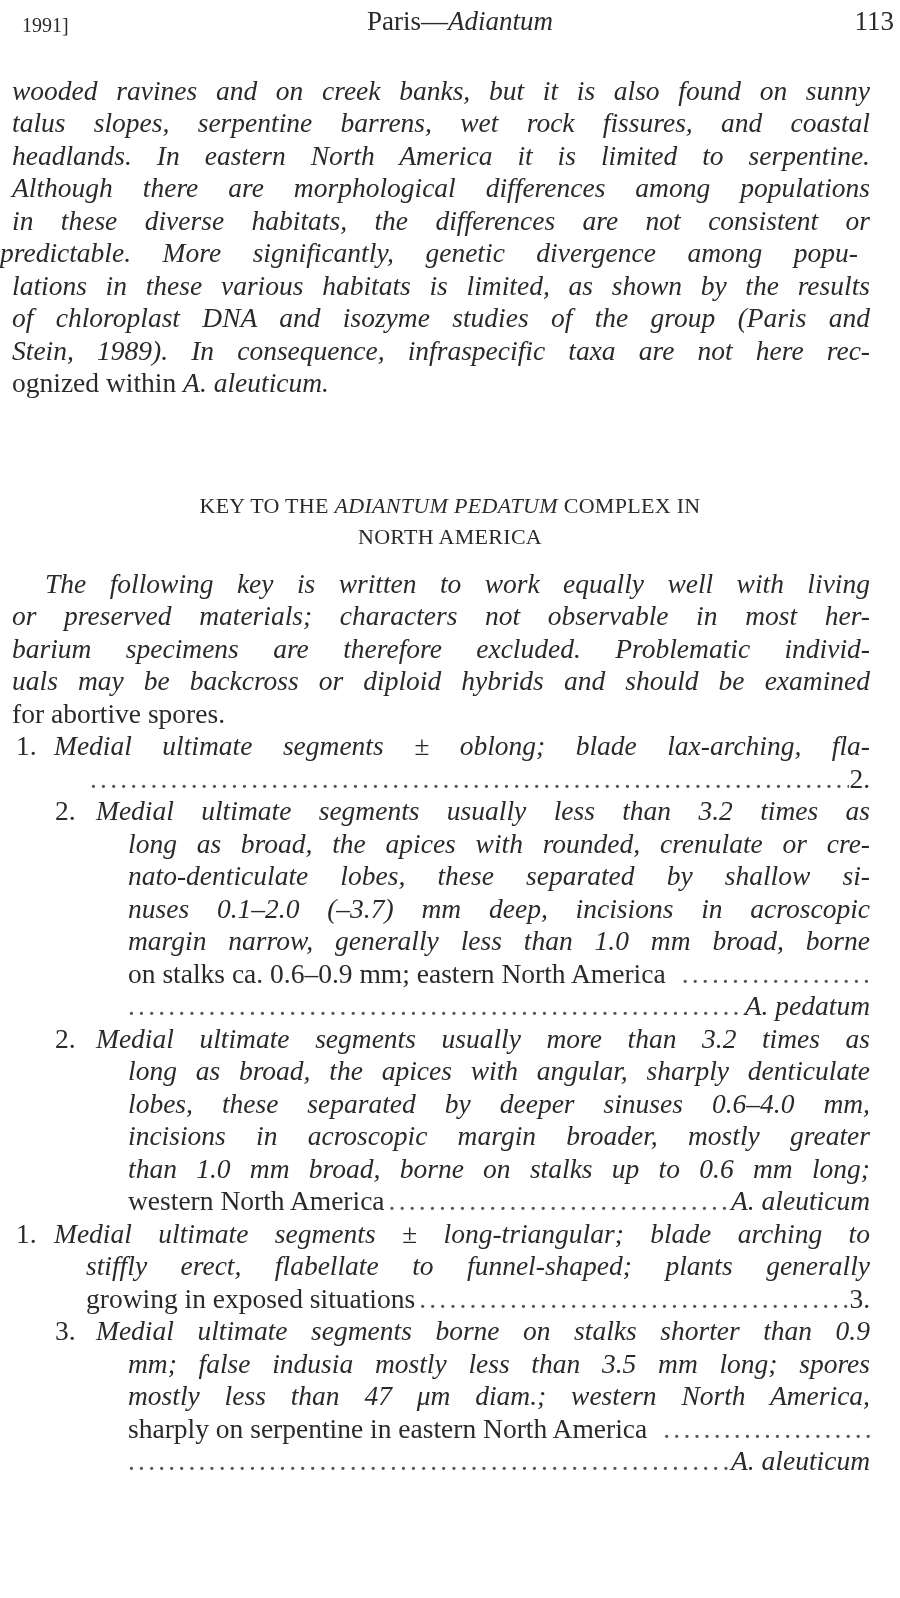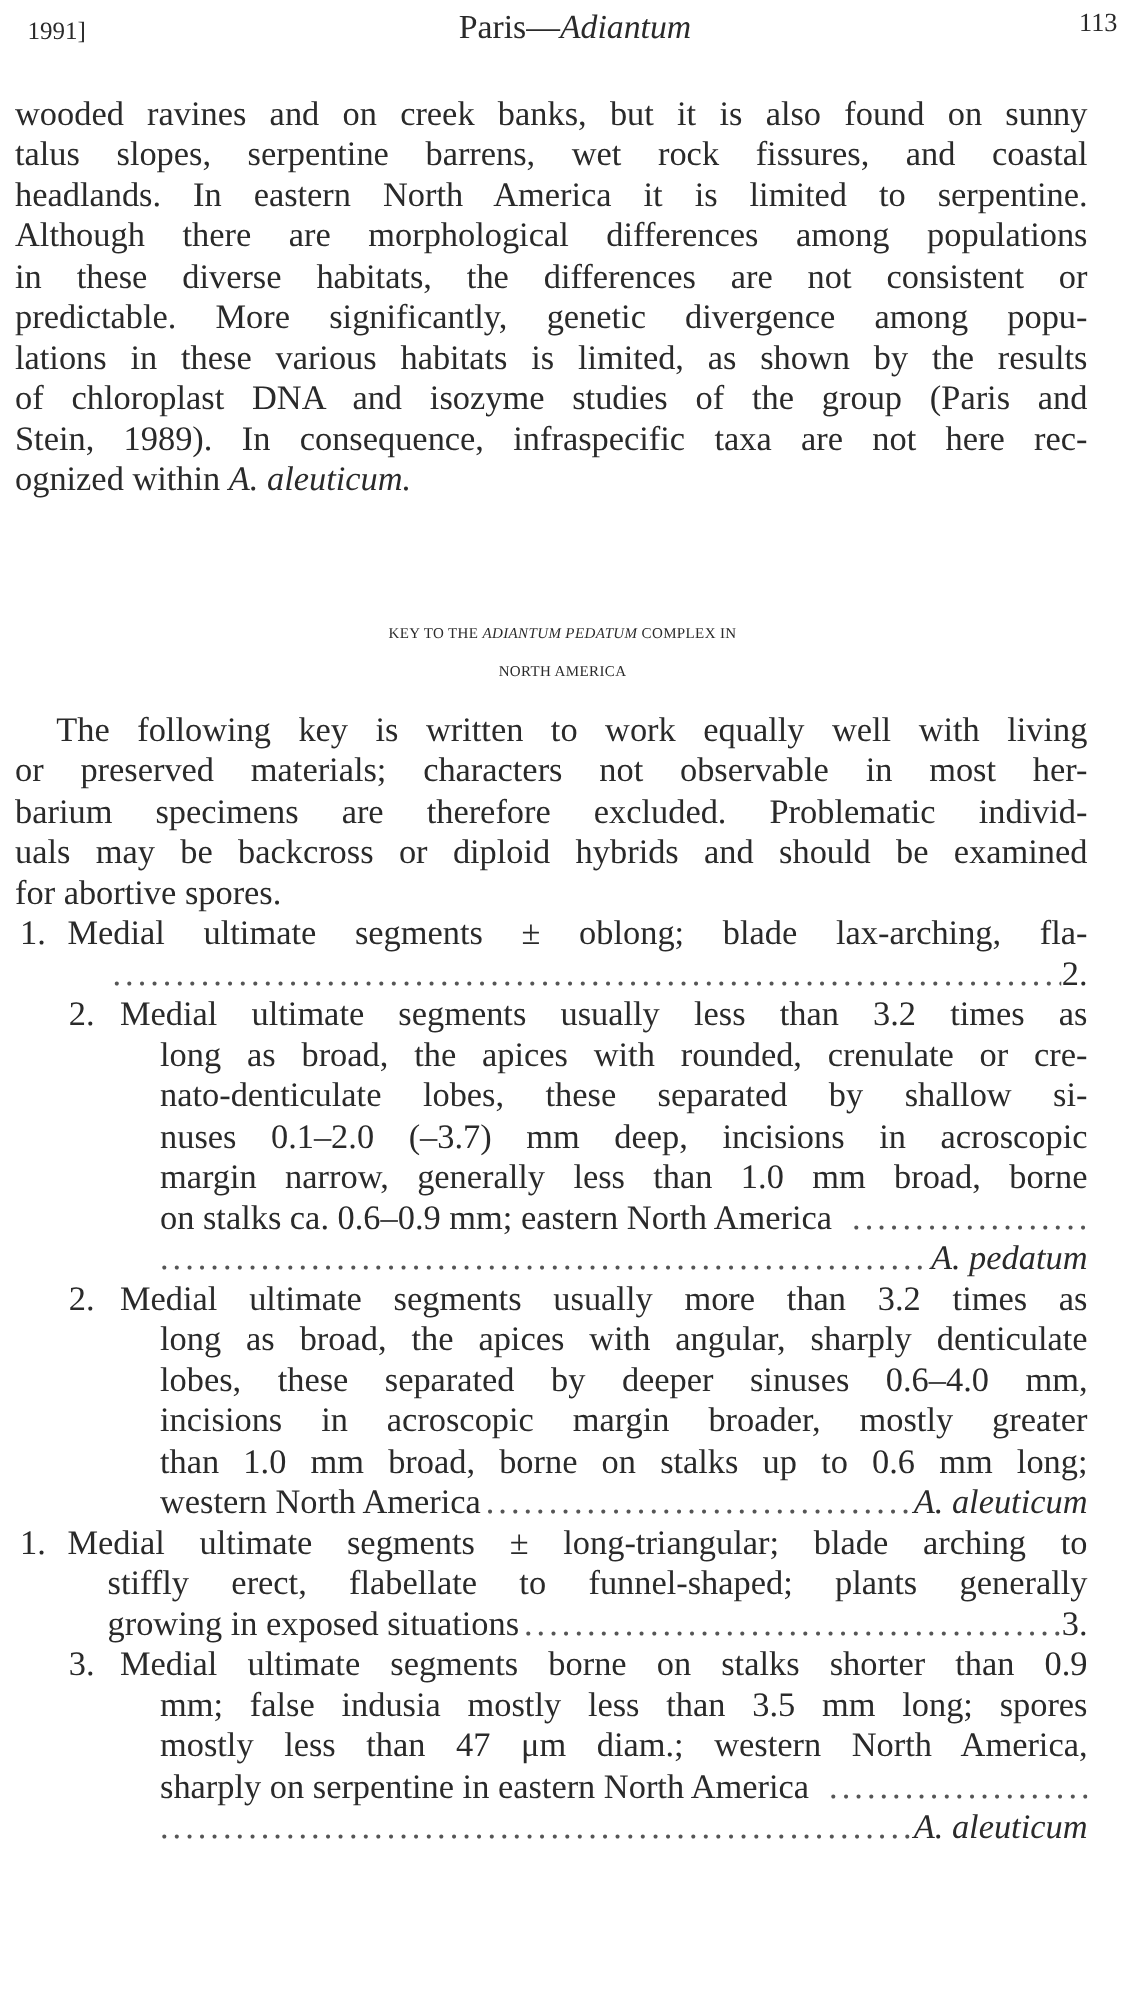--- a/index.html
+++ b/index.html
@@ -1,44 +1,44 @@
 <!DOCTYPE html>
 <html><head>
 <meta charset="utf-8">
 <style>
   html, body { margin:0; padding:0; background:#ffffff; }
   body { width:900px; height:1598px; overflow:hidden; position:relative;
          font-family:"Liberation Serif","DejaVu Serif",serif; color:#2a2a2a; }
   .hdr { position:absolute; top:4px; left:0; width:900px; height:40px;margin-left:10px; }
   .hdr .yr { position:absolute; left:12px; top:10px; font-size:20px; }
   .hdr .ti { position:absolute; left:0; width:900px; top:2px; text-align:center; font-size:27px; }
-  .hdr .pg { position:absolute; right:16px; top:2px; font-size:21px; }
+  .hdr .pg { position:absolute; right:16px; top:2px; font-size:27px; }
   .line { position:absolute; font-size:27.5px; line-height:32px; white-space:nowrap; }
-  .j { text-align:justify; text-align-last:justify; }
+  .j { text-align:justify; text-align-last:justify;font-style:italic; }
   i { font-style:italic; }
-  .sc { font-size:12px; letter-spacing:0.3px; text-align:center; width:900px; left:0; }
+  .sc { font-size:22px; letter-spacing:0.3px; text-align:center; width:900px; left:0; }
   .lead { display:flex; }
   .lead .dots { flex:1; overflow:hidden; white-space:nowrap; letter-spacing:3.2px; color:#555; padding:0 4px; }
 </style>
 </head>
 <body>
 
 <div class="hdr">
   <span class="yr">1991]</span>
   <span class="ti"><span>Paris—</span><i>Adiantum</i></span>
   <span class="pg">113</span>
 </div>
 
 <div>
   <div class="line j" style="top:75px;left:12px;width:858px">wooded ravines and on creek banks, but it is also found on sunny</div>
   <div class="line j" style="top:107px;left:12px;width:858px">talus slopes, serpentine barrens, wet rock fissures, and coastal</div>
   <div class="line j" style="top:140px;left:12px;width:858px">headlands. In eastern North America it is limited to serpentine.</div>
   <div class="line j" style="top:172px;left:12px;width:858px">Although there are morphological differences among populations</div>
   <div class="line j" style="top:205px;left:12px;width:858px">in these diverse habitats, the differences are not consistent or</div>
-  <div class="line j" style="top:237px;left:12px;width:858px">predictable. More significantly, genetic divergence among popu-</div>
+  <div class="line j" style="top:237px;left:0;width:858px">predictable. More significantly, genetic divergence among popu-</div>
   <div class="line j" style="top:270px;left:12px;width:858px">lations in these various habitats is limited, as shown by the results</div>
   <div class="line j" style="top:302px;left:12px;width:858px">of chloroplast DNA and isozyme studies of the group (Paris and</div>
   <div class="line j" style="top:335px;left:12px;width:858px">Stein, 1989). In consequence, infraspecific taxa are not here rec-</div>
   <div class="line" style="top:367px;left:12px"><span>ognized within </span><i>A. aleuticum.</i></div>
 </div>
 
 <div>
   <div class="line sc" style="top:490px"><span>KEY TO THE </span><i>ADIANTUM PEDATUM</i><span> COMPLEX IN</span></div>
   <div class="line sc" style="top:521px">NORTH AMERICA</div>
 </div>

